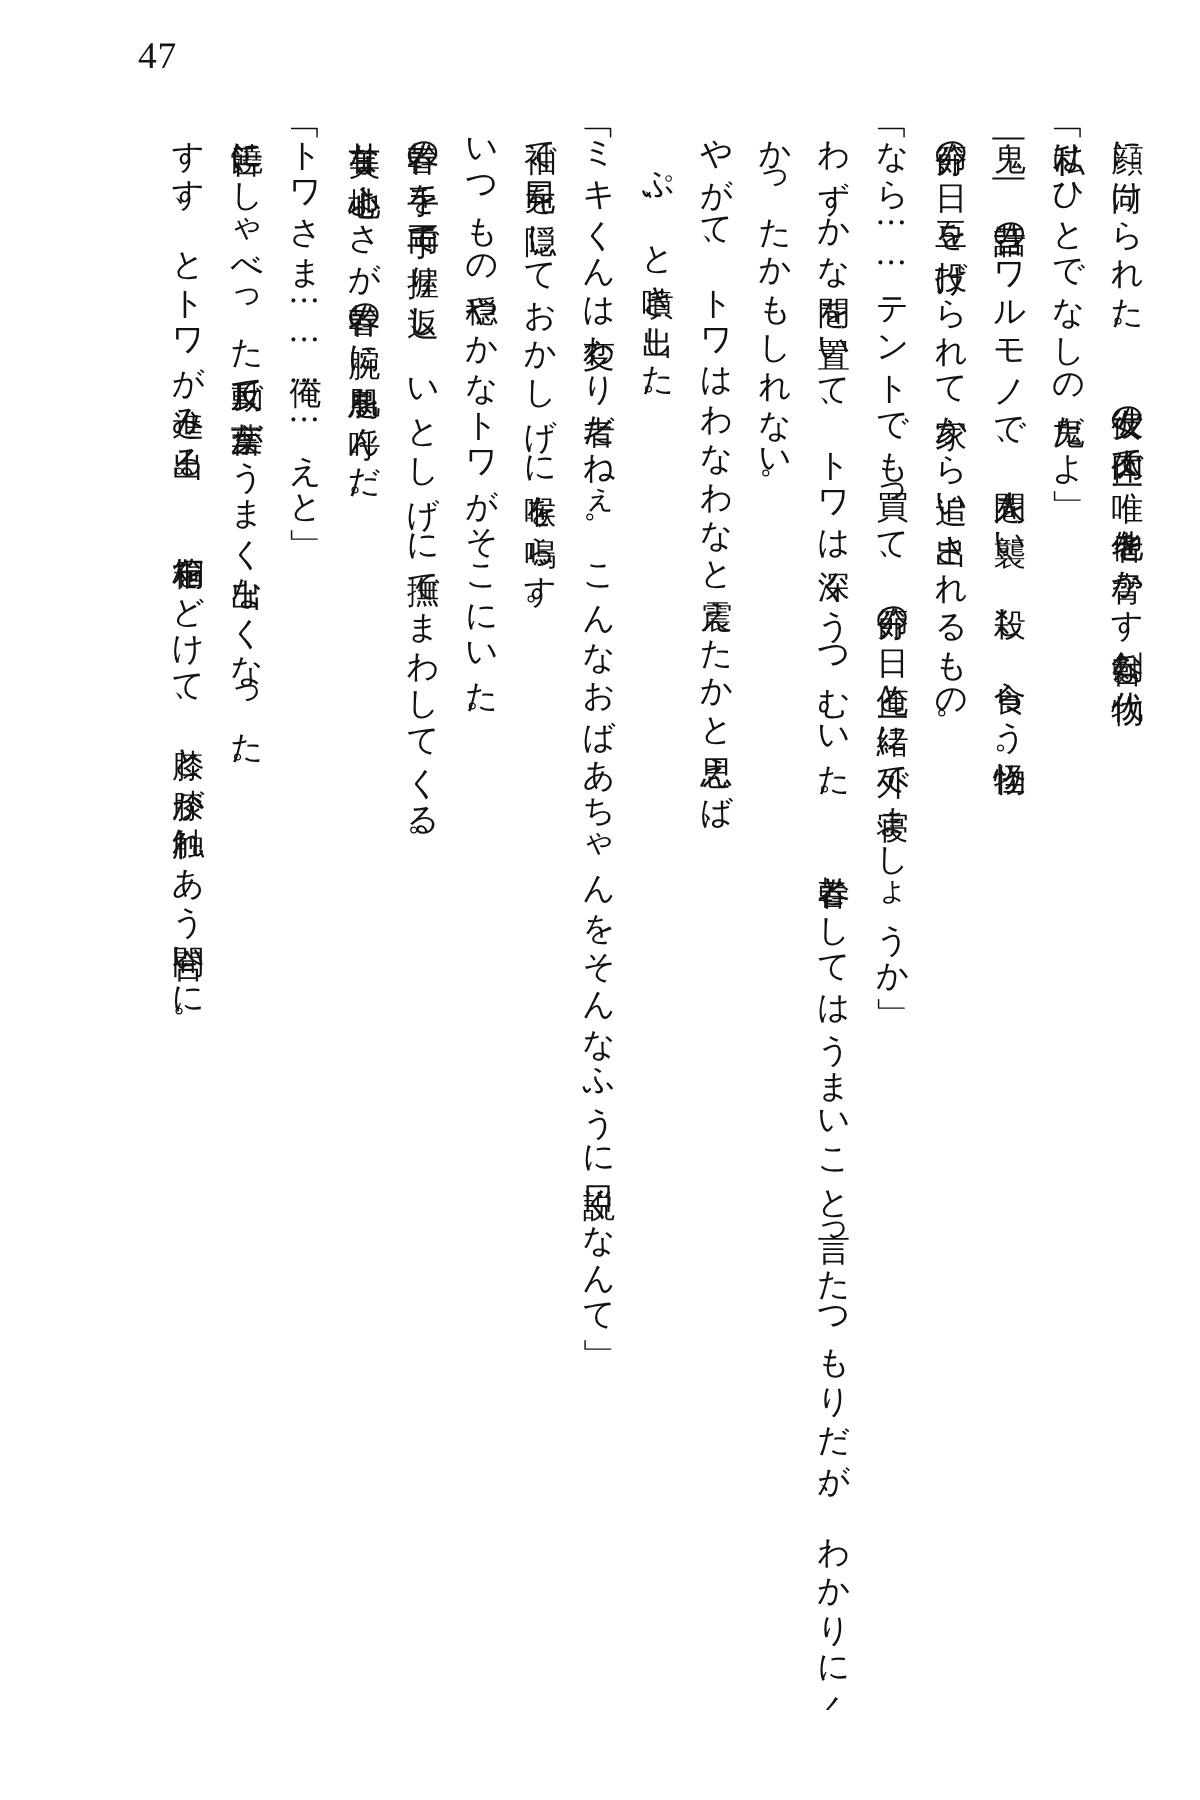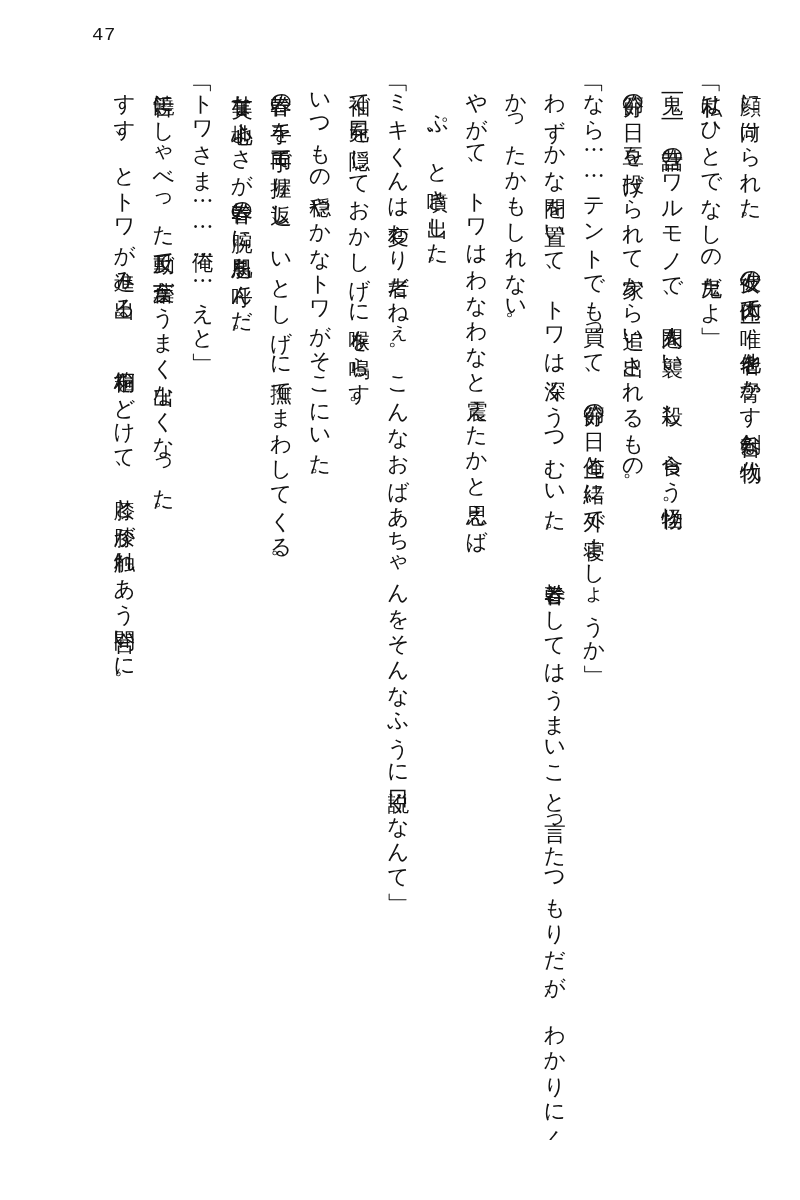--- a/index.html
+++ b/index.html
@@ -19,24 +19,24 @@
     width: 800px;
     height: 1200px;
     background: #ffffff;
     box-sizing: border-box;
   }
   
   #page-number {
     position: absolute;
     top: 24px;
     left: 92px;
-    font-size: 19px;
+    font-size: 25px;
     letter-spacing: 0.5px;
     color: #151515;
-    font-family: Liberation Mono, monospace;
+    font-family: Liberation Serif, serif;
   }
   
   #text-body {
     position: absolute;
     top: 78px;
     right: 30px;
     bottom: 60px;
     left: 56px;
     writing-mode: vertical-rl;
     -webkit-writing-mode: vertical-rl;

